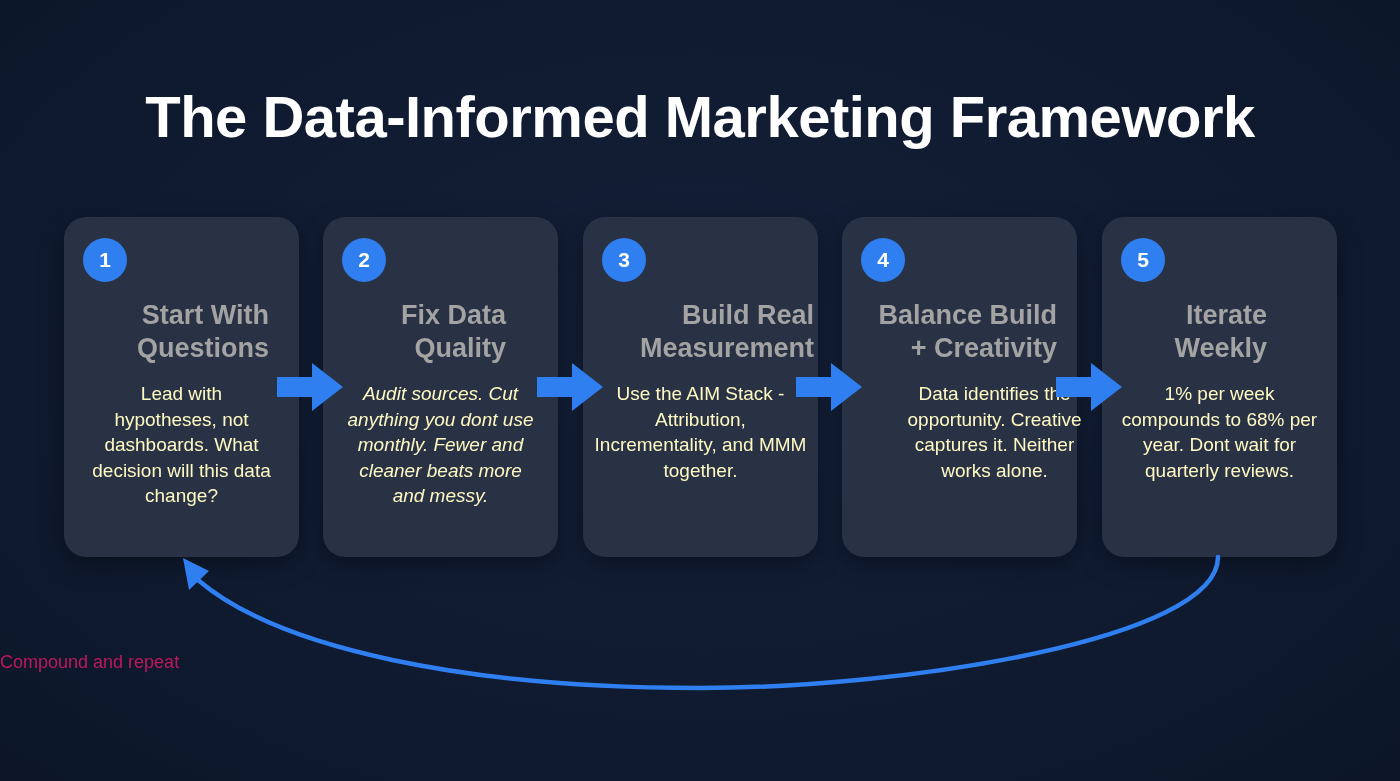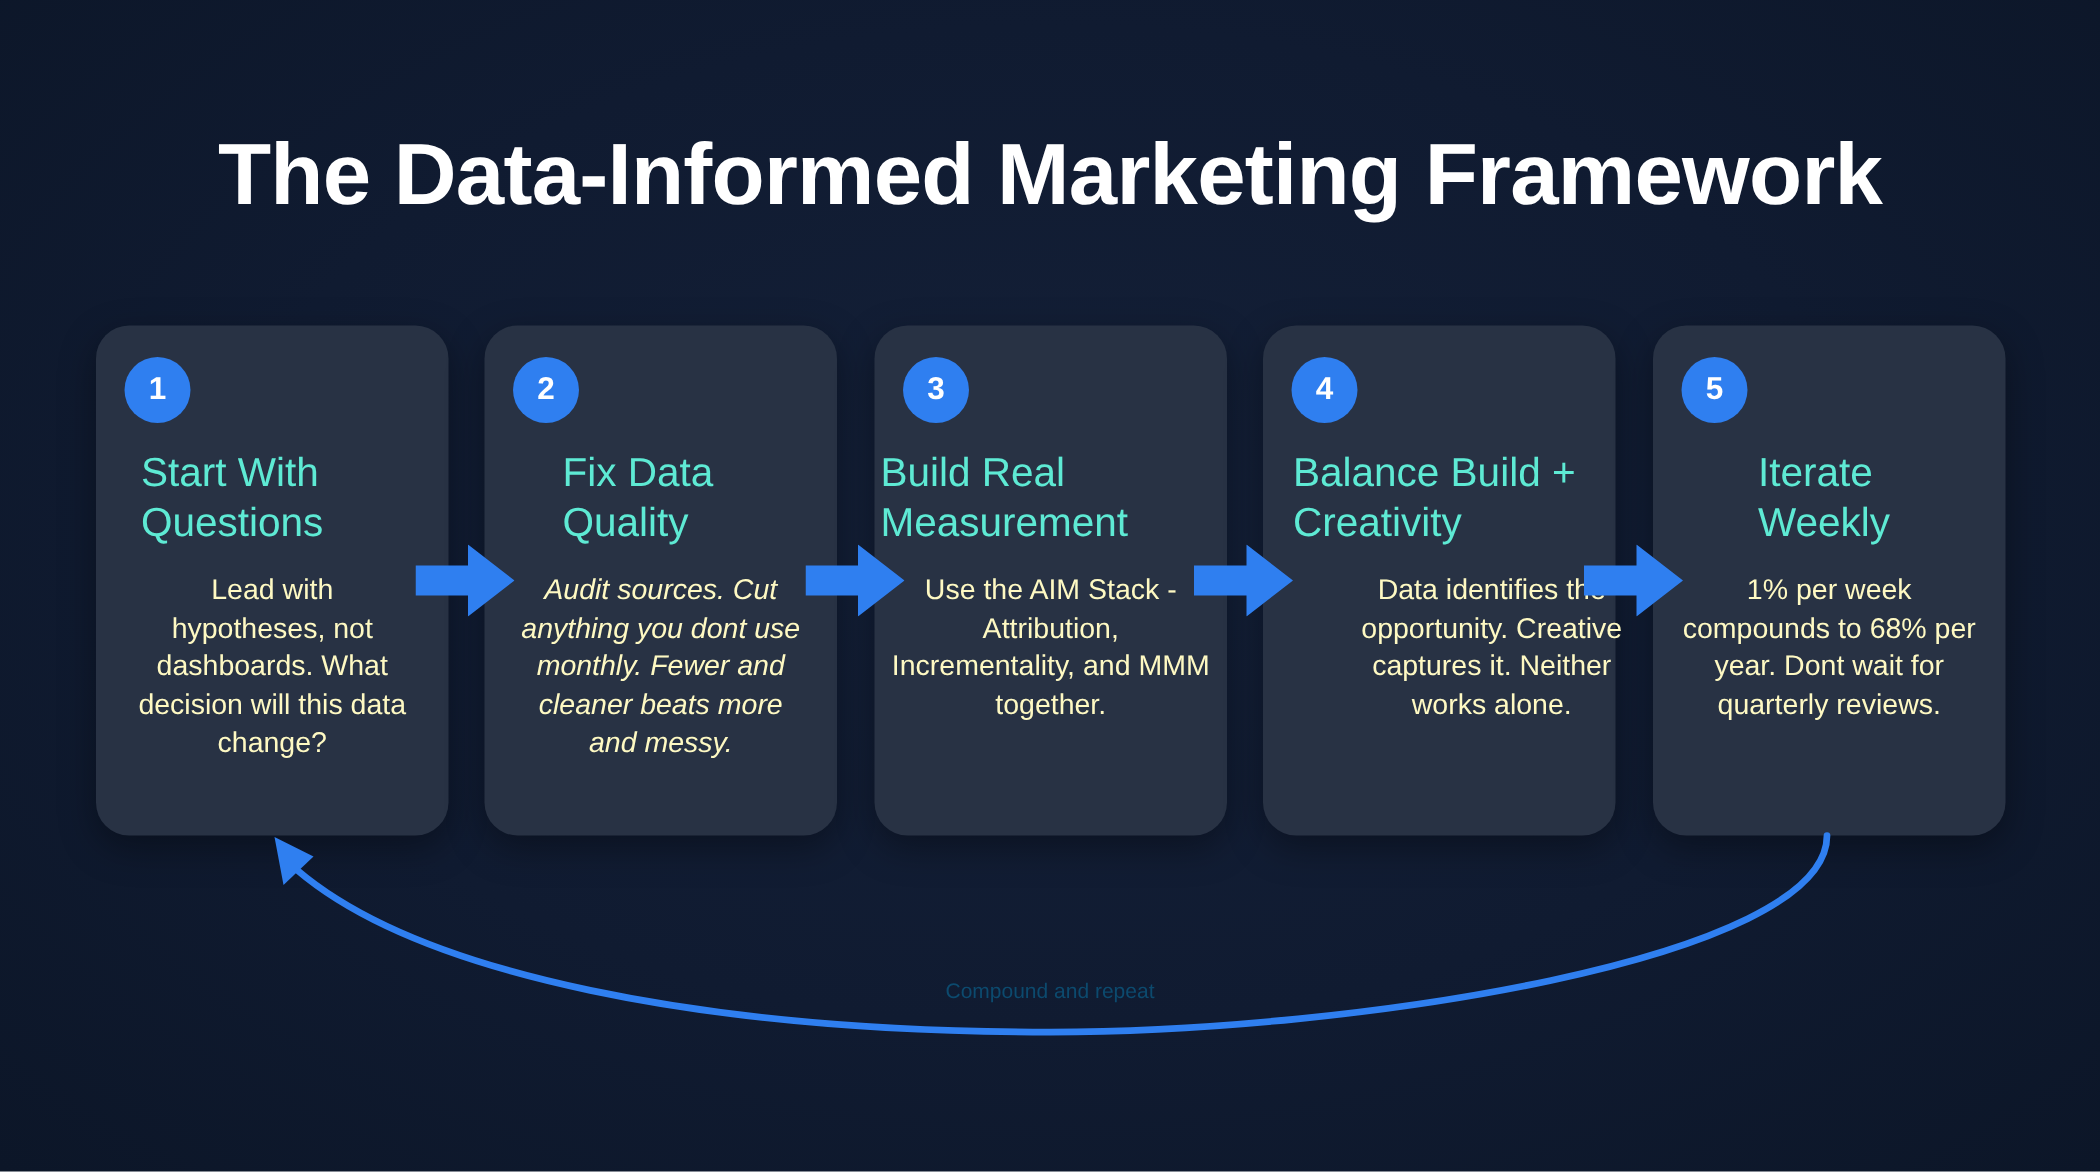--- a/index.html
+++ b/index.html
@@ -37,25 +37,25 @@
       background: #2f7ff0;
       color: #ffffff;
       font-weight: 700;
       font-size: 21px;
       line-height: 44px;
       text-align: center;
     }
     .card-title {
       position: absolute;
       left: 0; top: 82px; width: 100%;
-      text-align: left;
+      text-align: right;
       font-size: 27px;
-      font-weight: 400;
+      font-weight: 700;
       line-height: 33px;
-      color: #5eead4;
+      color: #a3a3a3;
       padding: 0 8px;
     }
     .card-body {
       position: absolute;
       left: 0; top: 164px; width: 100%;
       text-align: center;
       font-size: 19px;
       line-height: 25.5px;
       color: #fef9c3;
       padding: 0 14px;
@@ -67,23 +67,22 @@
     }
     .loop {
       position: absolute;
       left: 0; top: 0;
       width: 1400px; height: 781px;
       pointer-events: none;
     }
     .loop-label {
       position: absolute;
       left: 0; top: 652px; width: 1400px;
-      text-align: center;
-      font-size: 14px;
-      color: #0c4a6e;
+      font-size: 18px;
+      color: #be185d;
     }
   </style>
 </head>
 <body>
 
 <div class="title">The Data-Informed Marketing Framework</div>
 
 <div class="card" style="left:64px;">
   <div class="badge">1</div>
   <div class="card-title" style="padding:0 30px;">Start With Questions</div>

